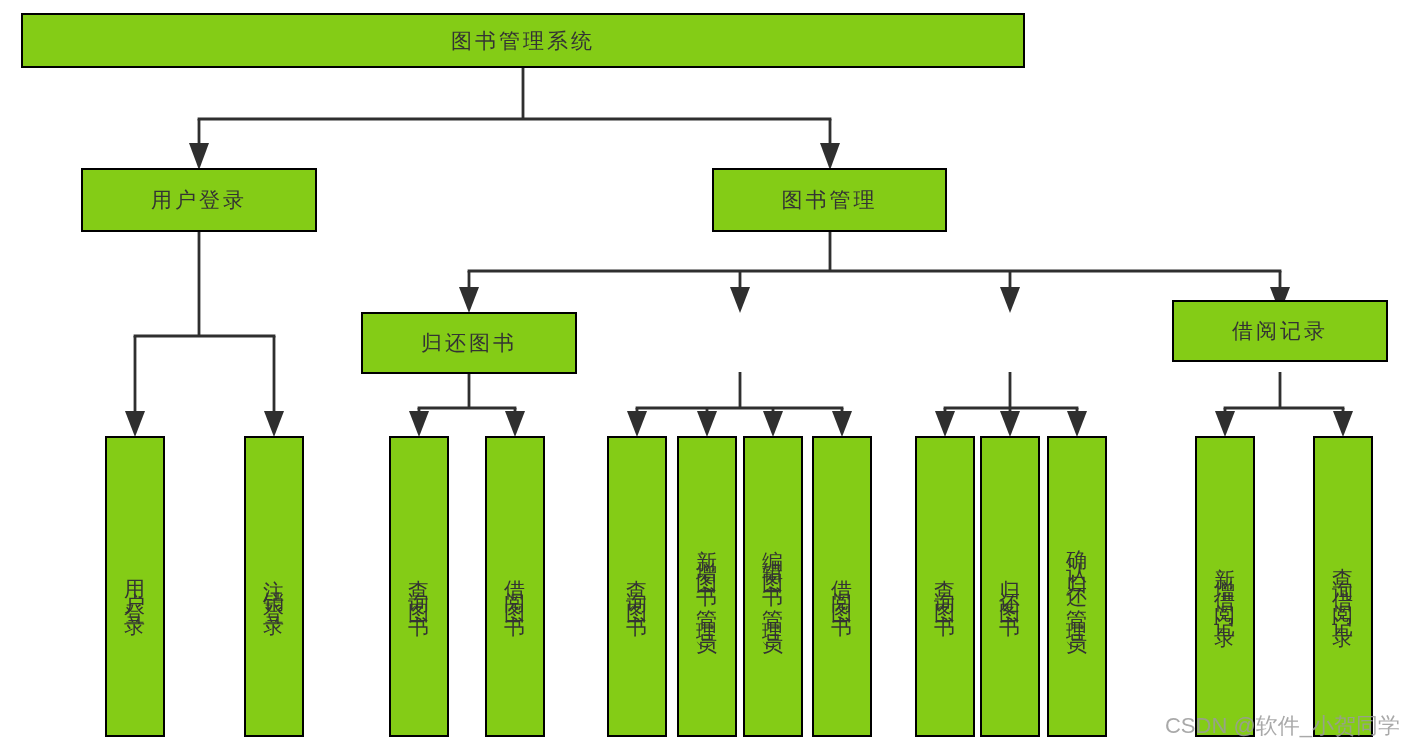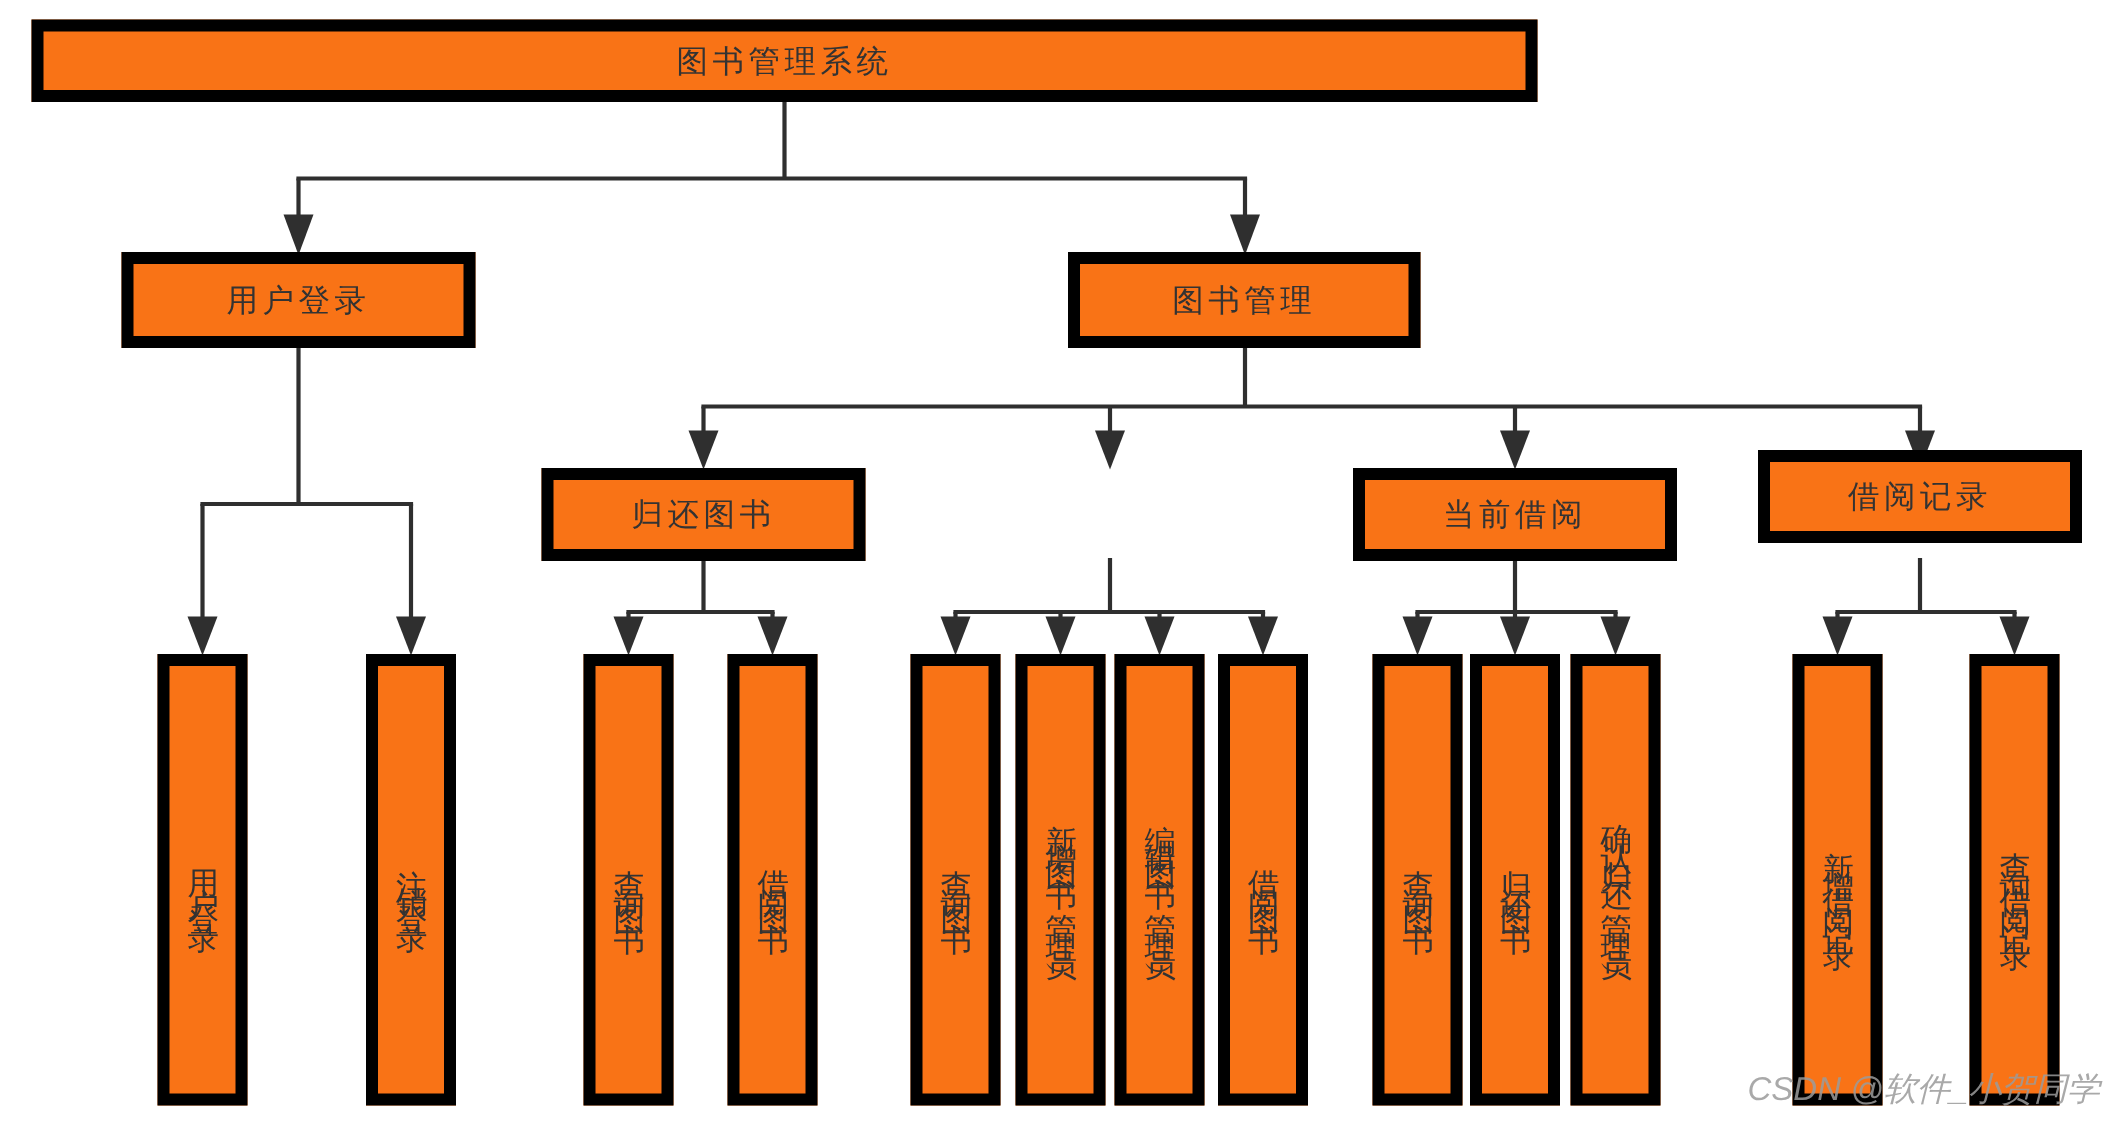--- a/index.html
+++ b/index.html
@@ -19,22 +19,22 @@
     position: absolute;
     left: 0; top: 0;
     width: 1405px;
     height: 747px;
     z-index: 1;
     pointer-events: none;
   }
   .box {
     position: absolute;
     box-sizing: border-box;
-    border: 8px solid #000000;
-    background: #f97316;
+    border: 2px solid #000000;
+    background: #84cc16;
     display: flex;
     align-items: center;
     justify-content: center;
     z-index: 2;
     color: #333333;
     text-align: center;
   }
   .box.h .lbl {
     font-size: 21px;
     letter-spacing: 3px;
@@ -51,21 +51,20 @@
   }
   #watermark {
     position: absolute;
     right: 5px;
     bottom: 6px;
     z-index: 3;
     font-size: 22px;
     color: #9b9b9b;
     opacity: 0.85;
     white-space: nowrap;
-    font-style: italic;
   }
 </style>
 </head>
 <body>
 
 <div id="stage">
 
   <svg id="connectors" viewBox="0 0 1405 747" xmlns="http://www.w3.org/2000/svg">
     <g stroke="#2f2f2f" stroke-width="2.8" fill="none">
       <path d="M523 66 V119"></path>
@@ -162,23 +161,20 @@
   <div class="box h" style="left:81px;top:168px;width:236px;height:64px">
     <span class="lbl">用户登录</span>
   </div>
   <div class="box h" style="left:712px;top:168px;width:235px;height:64px">
     <span class="lbl">图书管理</span>
   </div>
 
   <div class="box h" style="left:361px;top:312px;width:216px;height:62px">
     <span class="lbl">归还图书</span>
   </div>
-  <div class="box h" style="left:902px;top:312px;width:216px;height:62px">
-    <span class="lbl">当前借阅</span>
-  </div>
   <div class="box h" style="left:1172px;top:300px;width:216px;height:62px">
     <span class="lbl">借阅记录</span>
   </div>
 
   <div class="box v" style="left:105px;top:436px;width:60px;height:301px">
     <span class="lbl">用户登录</span>
   </div>
   <div class="box v" style="left:244px;top:436px;width:60px;height:301px">
     <span class="lbl">注销登录</span>
   </div>

